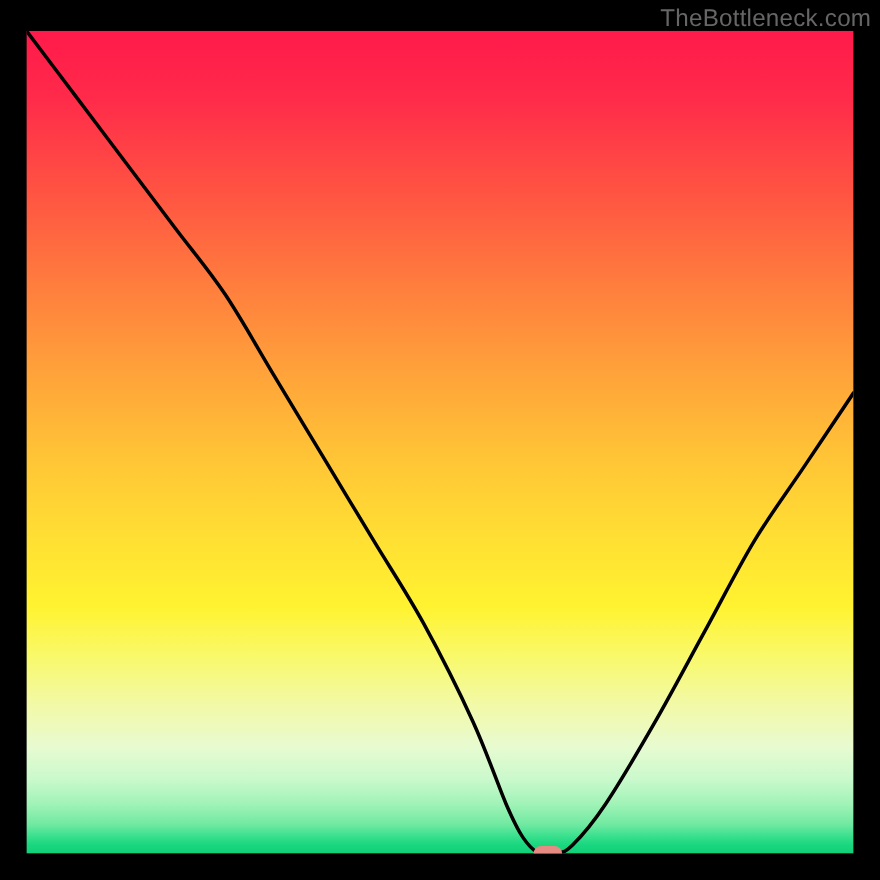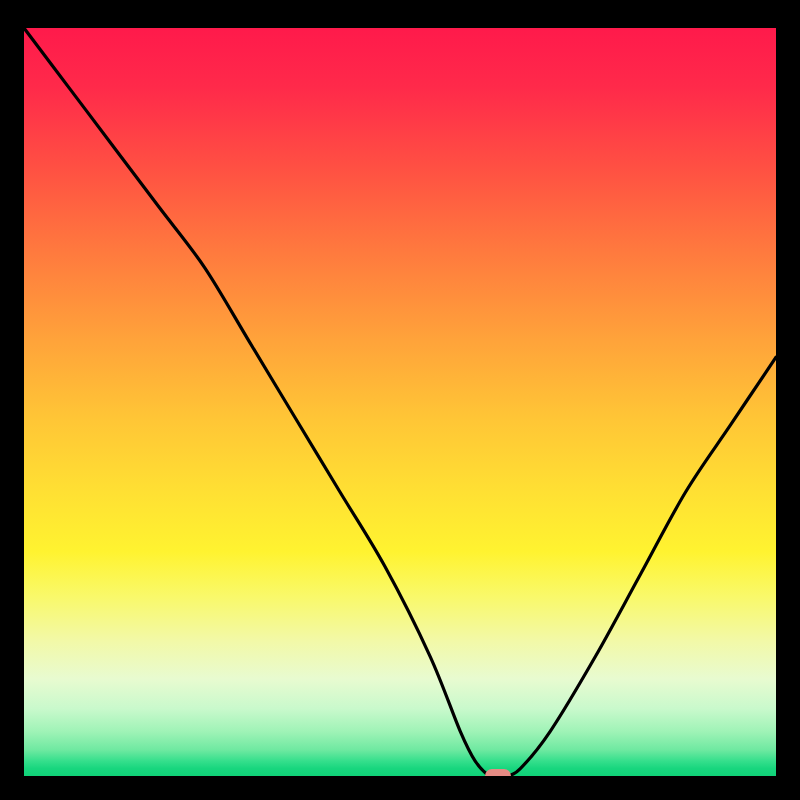--- a/index.html
+++ b/index.html
@@ -69,20 +69,21 @@
     border-radius: 7px;
     background: #e58b84;
     transform: translate(-50%, -50%);
   }
 </style>
 </head>
 <body>
 
 <div class="frame">
 
+  <div class="watermark">TheBottleneck.com</div>
 
   <div class="plot">
     <div class="bg-gradient"></div>
 
     <svg class="curve" viewBox="0 0 752 748" preserveAspectRatio="none">
       <path id="curve-path" fill="none" stroke="#000" stroke-width="3.2" stroke-linecap="round" d="M 0 0 C 7.52 9.97333333333332, 30.08 39.893333333333246, 45.12 59.83999999999992 C 60.16 79.78666666666659, 75.2 99.73333333333339, 90.24 119.68000000000006 C 105.27999999999999 139.62666666666675, 120.32 159.57333333333332, 135.35999999999999 179.51999999999998 C 150.39999999999998 199.46666666666664, 165.44 216.91999999999996, 180.48 239.35999999999996 C 195.51999999999998 261.79999999999995, 210.56 289.2266666666667, 225.6 314.16 C 240.64 339.09333333333336, 255.67999999999998 364.0266666666667, 270.71999999999997 388.96000000000004 C 285.76 413.8933333333334, 300.79999999999995 438.82666666666665, 315.84 463.76 C 330.88 488.6933333333333, 345.91999999999996 511.13333333333327, 360.96 538.56 C 376 565.9866666666666, 393.54666666666674 600.8933333333332, 406.08000000000004 628.3199999999999 C 418.61333333333334 655.7466666666667, 428.64 685.6666666666666, 436.15999999999997 703.12 C 443.67999999999995 720.5733333333334, 446.18666666666667 725.56, 451.2 733.04 C 456.2133333333333 740.52, 461.2266666666667 745.5066666666667, 466.24 748 C 471.25333333333333 750.4933333333333, 476.2666666666667 749.2466666666667, 481.28000000000003 748 C 486.29333333333335 746.7533333333333, 488.80000000000007 748, 496.32000000000005 740.52 C 503.84000000000003 733.04, 513.8666666666667 721.82, 526.4 703.12 C 538.9333333333333 684.42, 556.48 654.5, 571.52 628.3199999999999 C 586.56 602.1399999999999, 601.6 573.4666666666666, 616.64 546.04 C 631.68 518.6133333333333, 646.72 488.6933333333333, 661.76 463.76 C 676.8 438.82666666666665, 691.84 418.88, 706.88 396.44 C 721.92 374, 744.48 340.34, 752 329.11999999999995"></path>
     </svg>
 
     <div id="marker" class="marker" style="left: 473.76px; top: 748px; background: rgb(229, 139, 132);"></div>
   </div>

